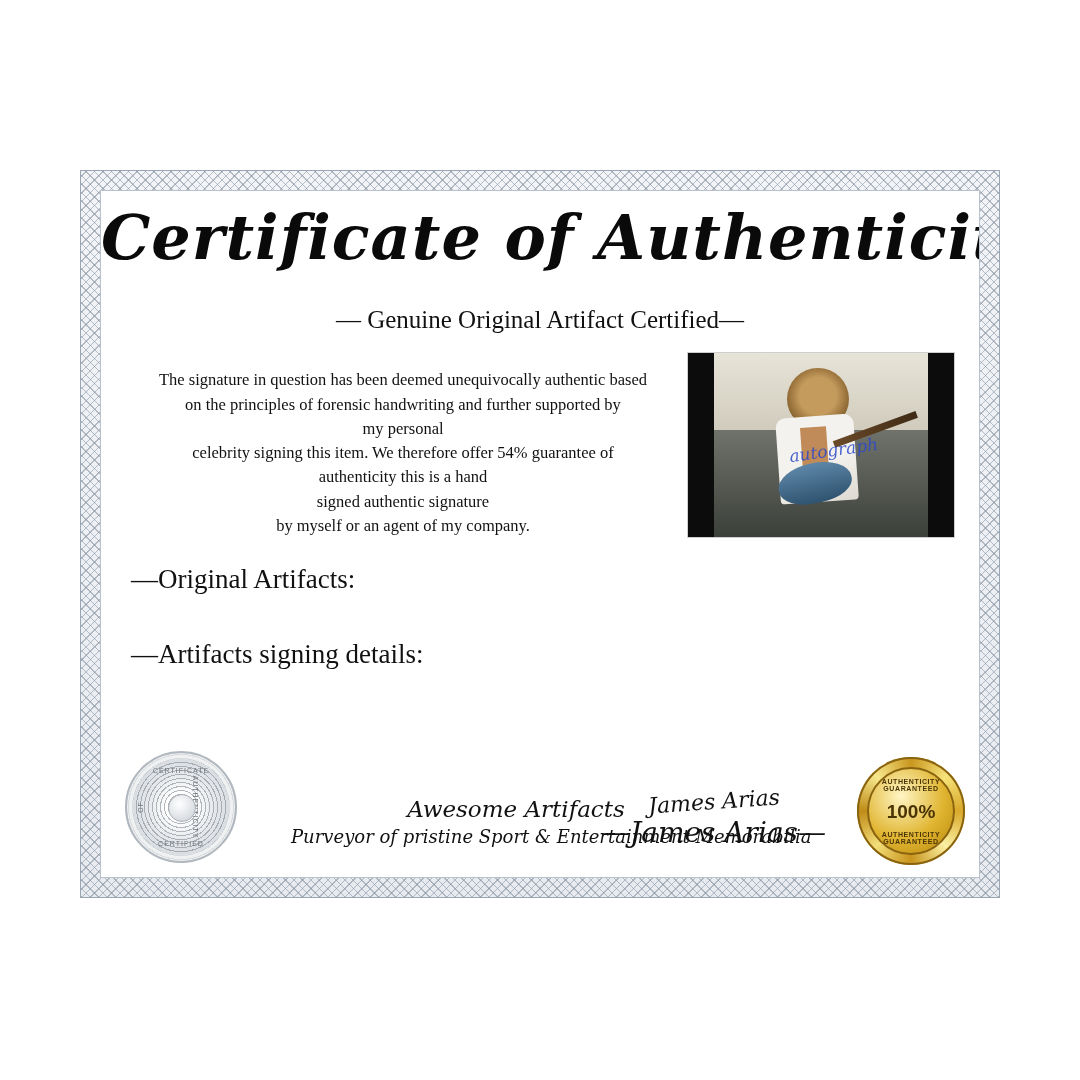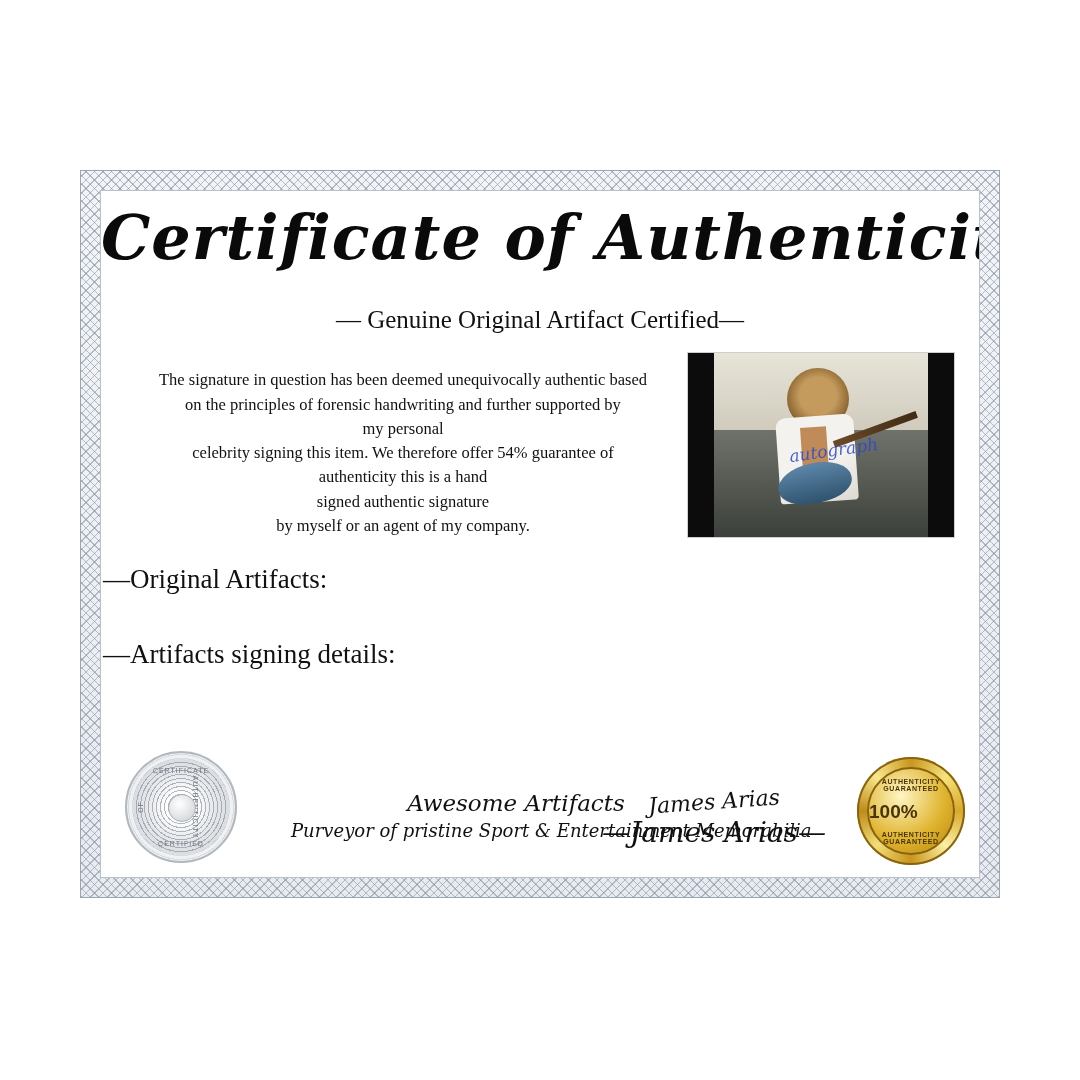--- a/index.html
+++ b/index.html
@@ -187,21 +187,21 @@
     color: #2d49c9;
     transform: rotate(-8deg);
     opacity: .85;
     white-space: nowrap;
   }
 
   .field-line {
     font-family: "Liberation Serif", serif;
     font-size: 27px;
     color: #111;
-    padding-left: 2px;
+    padding-left: 30px;
   }
   .field-1 { margin-top: 26px; }
   .field-2 { margin-top: 44px; }
 
   
   .footer {
     position: absolute;
     left: 0; right: 0; bottom: 8px;
     height: 130px;
   }
@@ -232,21 +232,21 @@
   .emblem-core {
     position: absolute; left: 50%; top: 50%;
     width: 26px; height: 26px; margin: -13px 0 0 -13px;
     border-radius: 50%;
     background: radial-gradient(circle at 40% 35%, #ffffff, #c9ced4);
     border: 1px solid #a9b0b7;
   }
 
   .company {
     position: absolute;
-    left: 190px; bottom: 28px;
+    left: 190px; bottom: 22px;
     width: 450px;
     text-align: center;
     color: #111;
   }
   .company-name {
     font-family: "DejaVu Serif", serif;
     font-style: italic;
     font-size: 23px;
     line-height: 1.1;
   }
@@ -287,21 +287,21 @@
       conic-gradient(from 0deg,
         #c9971f, #f6e37a, #d9a92a, #fbf0a2, #c8941c, #f3de79, #bf8c18, #f7e88c, #c9971f);
     box-shadow: 0 0 0 2px #8a6310 inset;
     display: flex; align-items: center; justify-content: center;
   }
   .gold-inner {
     width: 84px; height: 84px; border-radius: 50%;
     background: radial-gradient(circle at 38% 32%, #fff6c5, #e0b531 55%, #b8860b 100%);
     border: 2px solid #8a6310;
     position: relative;
-    display: flex; align-items: center; justify-content: flex-start;
+    display: flex; align-items: center; justify-content: center;
   }
   .gold-pct {
     font-family: "Liberation Sans", sans-serif;
     font-weight: 700;
     font-size: 19px;
     color: #4a3406;
     line-height: 1;
   }
   .gold-text-top, .gold-text-bottom {
     position: absolute;

